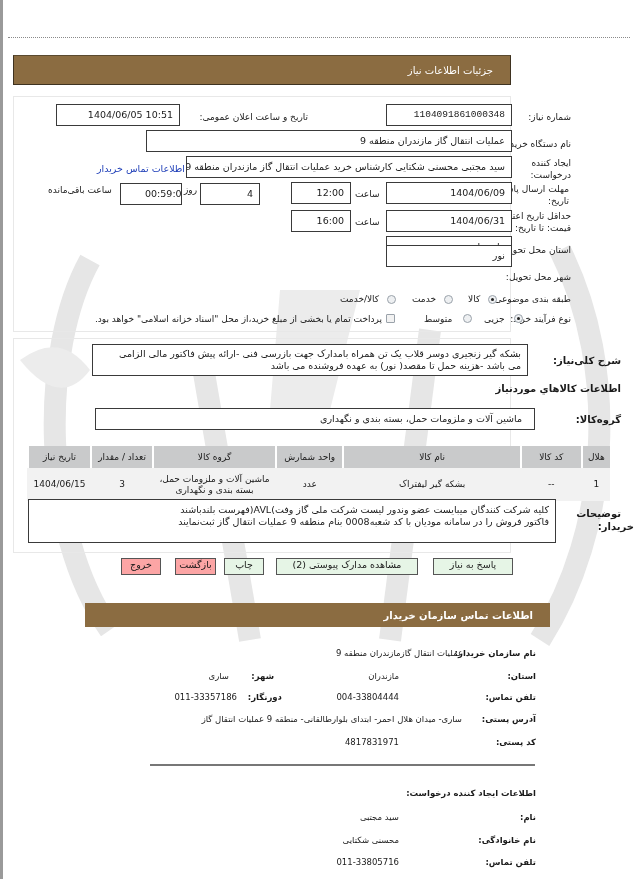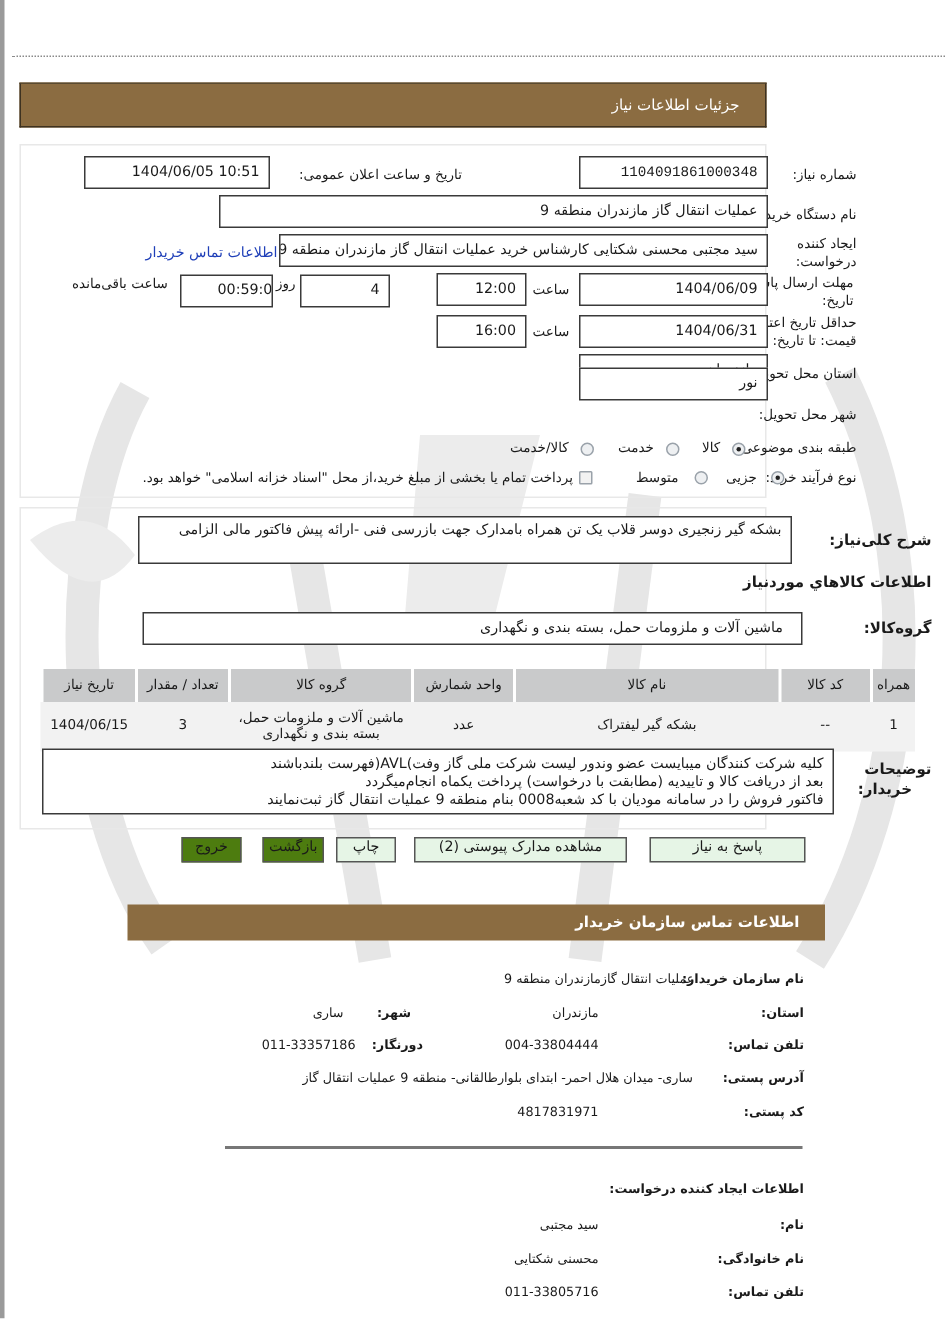--- a/index.html
+++ b/index.html
@@ -68,21 +68,21 @@
   }
   table.items td {
     background: #f2f2f2; height: 33px; text-align: center; line-height: 11px; padding: 0 2px;
     border-left: 2px solid #f2f2f2;
   }
   .btn {
     position: absolute; height: 17px; border: 1px solid #555; font-size: 9.5px;
     text-align: center; line-height: 11px; overflow: hidden; z-index: 2;
   }
   .btn.green { background: #e6f5e6; }
-  .btn.pink { background: #4d7c0f; }
+  .btn.pink { background: #fca5a5; }
   .header2 {
     position: absolute; left: 85px; top: 603px; width: 465px; height: 24px;
     background: #8b6c41; color: #fff; font-weight: bold; font-size: 10px;
     display: flex; align-items: center; padding-right: 17px; z-index: 2; padding-left: 32px;
   }
   .info-lbl { position: absolute; font-size: 8.5px; font-weight: bold; z-index: 2; }
   .info-val { position: absolute; font-size: 8.5px; z-index: 2; }
   .hr2 { position: absolute; left: 150px; top: 764px; width: 385px; height: 0; border-top: 2px solid #777; z-index: 2; }
 </style>
 </head>
@@ -158,29 +158,30 @@
 <span class="lbl" style="left:484px; top:313px;">جزیی</span>
 <span class="radio" style="left:463px; top:314px;"></span>
 <span class="lbl" style="left:424px; top:313px;">متوسط</span>
 <span class="check" style="left:386px; top:314px;"></span>
 <span class="lbl" style="left:52px; top:313px; width:330px; text-align:right;">پرداخت تمام یا بخشی از مبلغ خرید،از محل "اسناد خزانه اسلامی" خواهد بود.</span>
 
 <div class="panel2"></div>
 <span class="lbl bold" style="right:13px; top:355px; font-size:10px;">شرح کلی‌نیاز:</span>
 <div class="desc-box" style="left:92px; top:344px; width:436px; height:32px;">
   <div>بشکه گیر زنجیری دوسر قلاب یک تن همراه بامدارک جهت بازرسی فنی -ارائه پیش فاکتور مالی الزامی</div>
+  <div>می باشد -هزینه حمل تا مقصد( نور) به عهده فروشنده می باشد</div>
 </div>
 <span class="lbl bold" style="right:13px; top:383px; font-size:10px;">اطلاعات کالاهاي موردنياز</span>
 <span class="lbl bold" style="right:13px; top:414px; font-size:10px;">گروه‌کالا:</span>
 <div class="box" style="left:95px; top:408px; width:440px; height:22px; padding-right:12px;">ماشین آلات و ملزومات حمل، بسته بندی و نگهداری</div>
 
 <table class="items">
   <thead>
     <tr>
-      <th style="width:26px;">همراه</th>
+      <th style="width:26px;">هلال</th>
       <th style="width:56px;">کد کالا</th>
       <th style="width:163px;">نام کالا</th>
       <th style="width:62px;">واحد شمارش</th>
       <th style="width:113px;">گروه کالا</th>
       <th style="width:57px;">تعداد / مقدار</th>
       <th style="width:56px;">تاریخ نیاز</th>
     </tr>
   </thead>
   <tbody>
     <tr>
@@ -189,28 +190,27 @@
       <td>بشکه گیر لیفتراک</td>
       <td>عدد</td>
       <td>ماشین آلات و ملزومات حمل، بسته بندی و نگهداری</td>
       <td>3</td>
       <td>1404/06/15</td>
     </tr>
   </tbody>
 </table>
 
 <span class="lbl bold" style="right:13px; top:508px; font-size:10px;">توضیحات</span>
-<span class="lbl bold" style="right:26px; top:521px; font-size:10px;">خریدار:</span>
+<span class="lbl bold" style="right:0; top:521px; font-size:10px;">خریدار:</span>
 <div class="desc-box" style="left:28px; top:499px; width:528px; height:44px; padding-top:4px;">
   <div>کلیه شرکت کنندگان میبایست عضو وندور لیست شرکت ملی گاز وفت)AVL(فهرست بلندباشند</div>
-  <div>بعد از دریافت کالا و تاییدیه (مطابقت با درخواست) پرداخت یکماه انجام‌میگردد</div>
   <div>فاکتور فروش را در سامانه مودیان با کد شعبه0008 بنام منطقه 9 عملیات انتقال گاز ثبت‌نمایند</div>
 </div>
 
-<div class="btn green" style="left:433px; top:558px; width:104px;">پاسخ به نیاز</div>
+<div class="btn green" style="left:433px; top:558px; width:80px;">پاسخ به نیاز</div>
 <div class="btn green" style="left:276px; top:558px; width:142px;">مشاهده مدارک پیوستی (2)</div>
 <div class="btn green" style="left:224px; top:558px; width:40px;">چاپ</div>
 <div class="btn pink" style="left:175px; top:558px; width:41px;">بازگشت</div>
 <div class="btn pink" style="left:121px; top:558px; width:40px;">خروج</div>
 
 <div class="header2">
   <span>اطلاعات تماس سازمان خریدار</span>
 </div>
 
 <span class="info-lbl" style="right:98px; top:648px;">نام سازمان خریدار:</span>

